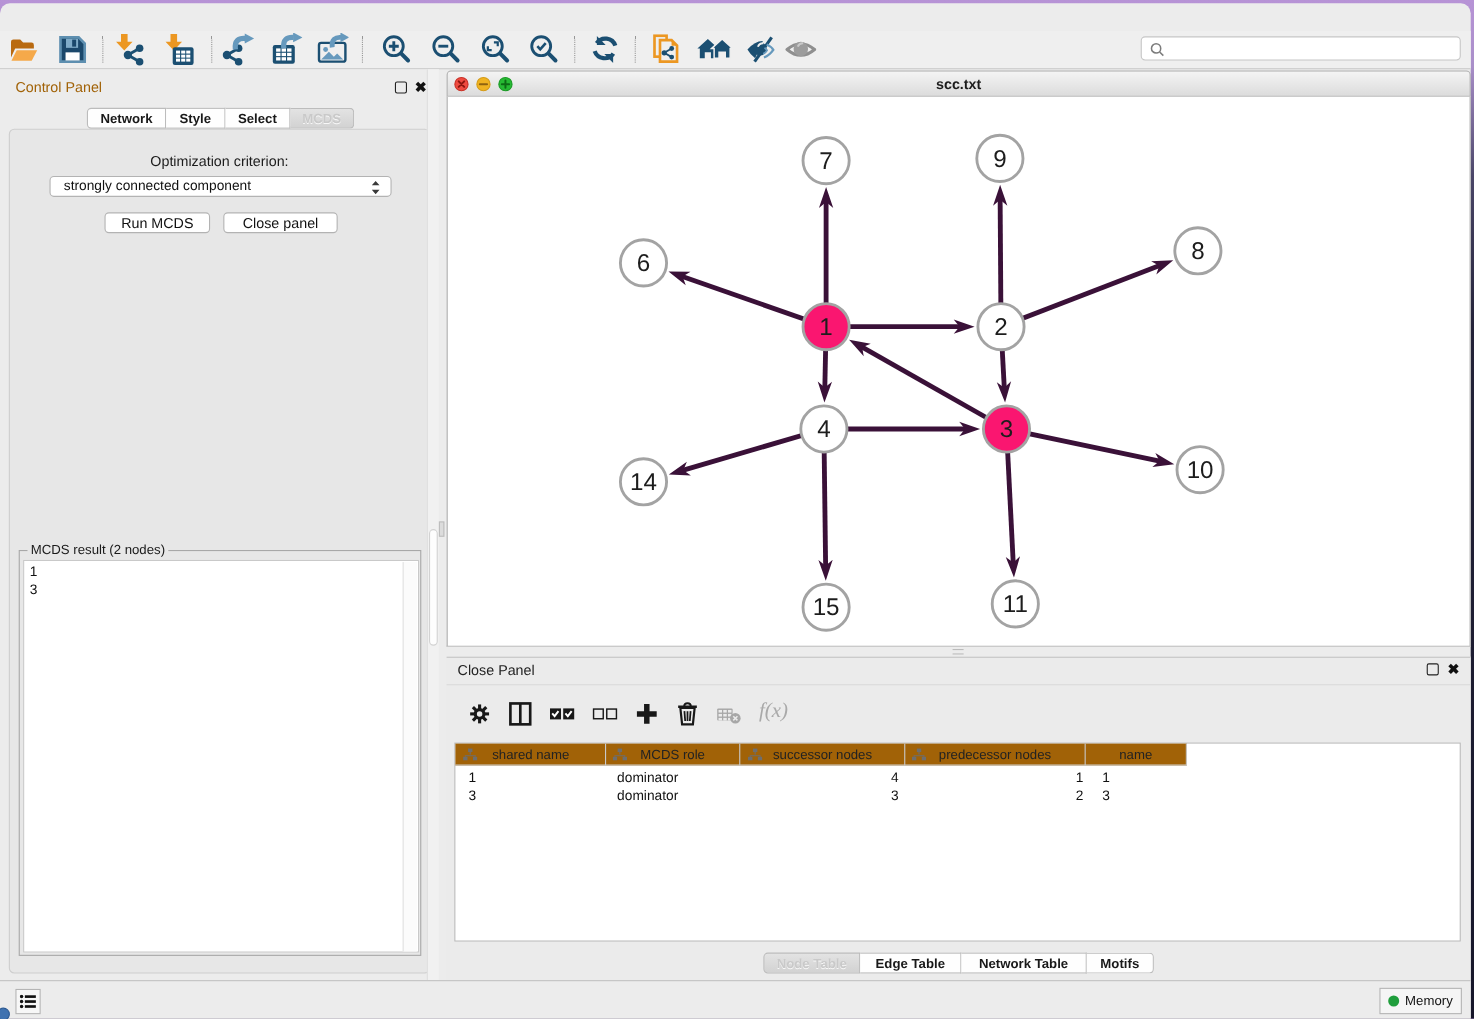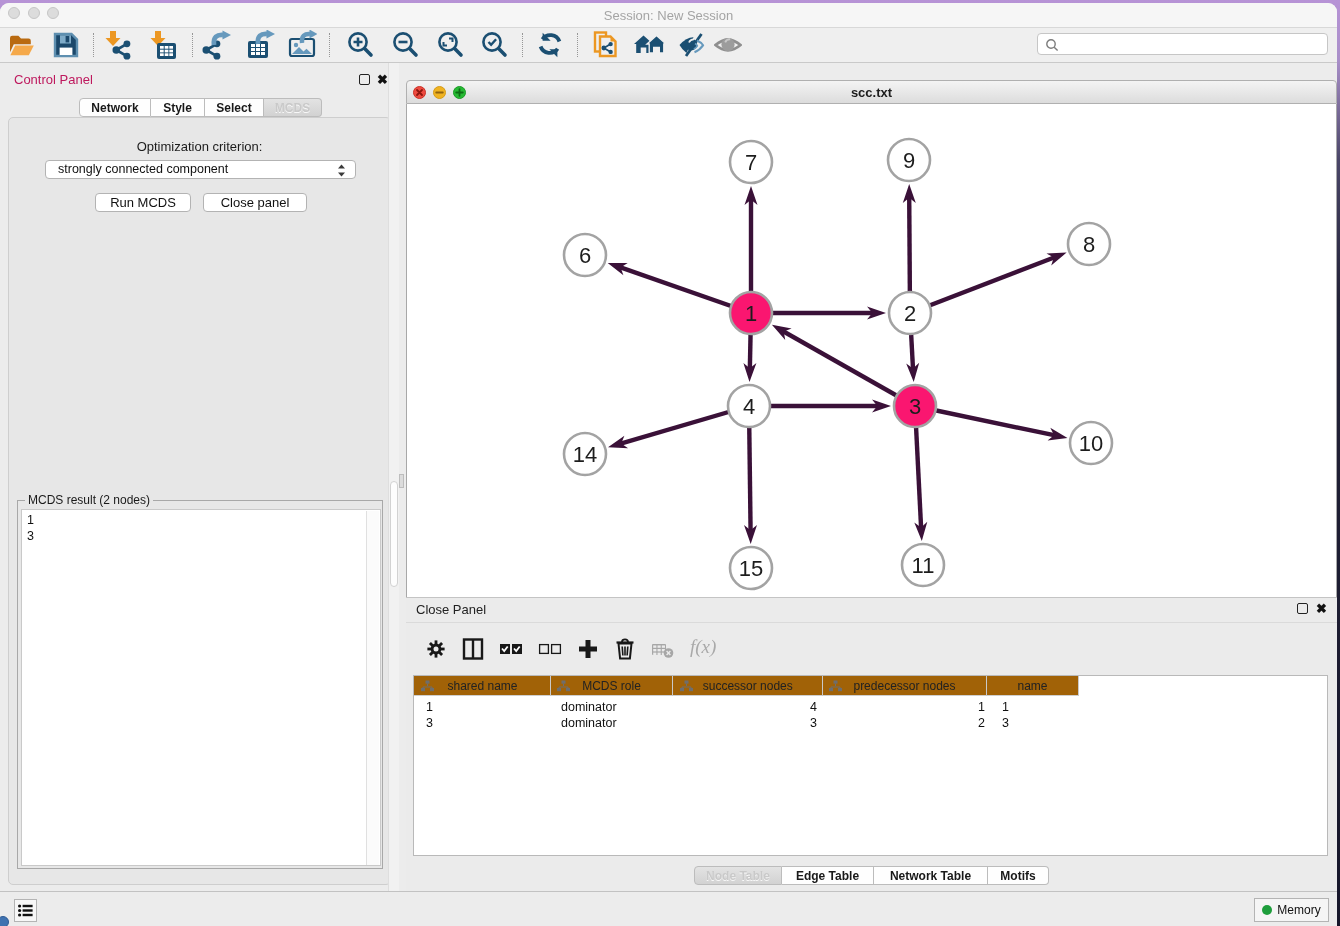--- a/index.html
+++ b/index.html
@@ -7,65 +7,59 @@
 .window{position:absolute;left:0;top:3px;width:1337px;height:923px;background:#ececec;border-radius:9px 9px 0 0;}
 .titlebar{position:absolute;left:0;top:0;width:100%;height:25px;background:#f6f6f6;border-bottom:1px solid #d8d8d8;border-radius:9px 9px 0 0;}
 .dot{position:absolute;top:4px;width:12px;height:12px;border-radius:50%;background:#dcdcdc;border:1px solid #c6c6c6;}
 .wtitle{position:absolute;top:0;left:0;width:100%;height:25px;line-height:25px;text-align:center;color:#a4a4a4;font-size:13px;font-weight:500;}
 .toolbar{position:absolute;left:0;top:25px;width:100%;height:35px;background:#efefef;border-bottom:1px solid #c9c9c9;}
 .tsep{position:absolute;top:5px;height:24px;width:0;border-left:1px dotted #969696;}
 .ticon{position:absolute;top:2px;}
 .search{position:absolute;left:1037px;top:5px;width:291px;height:22px;background:#fff;border:1px solid #c6c6c6;border-radius:4px;}
 
 .cpanel{position:absolute;left:0;top:60px;width:399px;height:828px;background:#ececec;}
-.cp-title{position:absolute;left:14px;top:9px;font-size:13px;color:#be185d;}
+.cp-title{position:absolute;left:14px;top:9px;font-size:13px;color:#a16207;}
 .sq-ico{position:absolute;width:11px;height:11px;border:1.5px solid #222;border-radius:2px;background:transparent;}
 .x-ico{position:absolute;font-size:13px;font-weight:bold;color:#111;line-height:13px;}
 .tabs{position:absolute;display:flex;}
 .tab{height:19px;line-height:18px;text-align:center;font-size:12px;font-weight:700;color:#191919;background:#fefefe;border:1px solid #bcbcbc;border-left:none;}
 .tab.first{border-left:1px solid #bcbcbc;border-radius:4px 0 0 4px;}
 .tab.last{border-radius:0 4px 4px 0;}
 .tab.sel{background:linear-gradient(#e3e3e3,#d2d2d2);color:#c9c9c9;text-shadow:0 1px 0 #f8f8f8;}
 .innerp{position:absolute;left:8px;top:54px;width:383px;height:768px;background:#e7e7e7;border:1px solid #cecece;border-radius:5px;}
 .optlabel{position:absolute;left:0;top:21px;width:100%;text-align:center;font-size:13px;color:#1c1c1c;}
 .selectbox{position:absolute;left:36px;top:42px;width:311px;height:19px;background:#fff;border:1px solid #b3b3b3;border-radius:4px;font-size:12.5px;color:#111;line-height:17px;padding-left:12px;}
 .btn{position:absolute;height:19px;background:#fff;border:1px solid #b3b3b3;border-radius:4px;font-size:13px;color:#111;text-align:center;line-height:17px;}
 .mcds{position:absolute;left:8px;top:382px;width:366px;height:369px;border:1px solid #a8a8a8;}
 .mcds-legend{position:absolute;left:7px;top:-7px;background:#e7e7e7;padding:0 3px;font-size:12px;color:#1a1a1a;line-height:13px;}
 .mcdsbox{position:absolute;left:3px;top:8px;width:360px;height:357px;background:#fff;border:1px solid #c9c9c9;font-size:12.5px;color:#111;line-height:16px;padding:2px 0 0 5px;}
 .mcds-sb{position:absolute;right:1px;top:1px;width:13px;height:354px;background:#fbfbfb;border-left:1px solid #e0e0e0;}
 .cp-sb{position:absolute;left:388px;top:0px;width:11px;height:828px;background:#f1f1f1;border-left:1px solid #dedede;}
 .cp-thumb{position:absolute;left:1px;top:418px;width:8px;height:106px;background:#fdfdfd;border:1px solid #d2d2d2;border-radius:4px;}
 
-.netwin{position:absolute;left:406px;top:61px;width:931px;height:533px;margin-top:16px;}
+.netwin{position:absolute;left:406px;top:61px;width:931px;height:533px;}
 .net-titlebar{position:absolute;left:0;top:0;width:100%;height:24px;background:linear-gradient(#f4f4f4,#dcdcdc);border:1px solid #b0b0b0;border-radius:4px 4px 0 0;}
 .net-title{position:absolute;left:0;top:0;width:100%;height:24px;line-height:24px;text-align:center;font-size:13px;font-weight:600;color:#1c1c1c;}
 .tl{position:absolute;top:4.5px;width:13px;height:13px;border-radius:50%;}
 .canvas{position:absolute;left:0;top:24px;width:931px;height:500px;background:#fff;border-left:1px solid #a8a8a8;border-right:1px solid #a8a8a8;border-bottom:1px solid #bdbdbd;}
 
 .tpanel{position:absolute;left:406px;top:594px;width:931px;height:294px;background:#ebebeb;border-top:1px solid #c4c4c4;}
 .tp-title{position:absolute;left:10px;top:4px;font-size:13px;color:#222;}
 .ttoolbar{position:absolute;left:0;top:24px;width:100%;height:44px;border-top:1px solid #dadada;}
 .tbl{position:absolute;left:7px;top:77px;width:915px;height:181px;background:#fff;border:1px solid #b9b9b9;}
 .thead{position:absolute;left:0;top:0;width:665px;height:20px;background:#a16207;border-bottom:1px solid #cfcfcf;}
 .thcell{position:absolute;top:0;height:20px;border-right:1px solid #c9c9c9;font-size:12px;color:#222;text-align:center;line-height:20px;}
 .trow{position:absolute;font-size:12.5px;color:#111;}
 .btabs{position:absolute;display:flex;left:288px;top:268px;}
 
 .statusbar{position:absolute;left:0;top:888px;width:100%;height:35px;background:#ececec;border-top:1px solid #c2c2c2;}
 .listbtn{position:absolute;left:14px;top:7px;width:23px;height:23px;background:#f7f7f7;border:1px solid #b4b4b4;}
 .membtn{position:absolute;left:1254px;top:6px;width:75px;height:24px;background:#f5f5f5;border:1px solid #b4b4b4;font-size:12px;color:#111;line-height:22px;text-align:center;}
 </style></head><body>
 <div class="window">
-<div class="titlebar">
-  <div class="dot" style="left:8px"></div>
-      <div class="dot" style="left:28px"></div>
-      <div class="dot" style="left:47px"></div>
-  <div class="wtitle">Session: New Session</div>
-</div>
 <div class="toolbar">
 <div class="tsep" style="left:93px"></div>
 <div class="tsep" style="left:192px"></div>
 <div class="tsep" style="left:329px"></div>
 <div class="tsep" style="left:522px"></div>
 <div class="tsep" style="left:577px"></div>
 <svg class="ticon" style="left:7px;top:2px" width="30" height="30" viewBox="0 0 30 30">
 <path d="M3 8 q0-2.2 2.2-2.2 h6.2 l2.6 2.8 h7.6 q2.2 0 2.2 2.2 v3.4 h-17 l-3.8 8 z" fill="#b96a10"></path>
 <path d="M8.2 15.6 h18.6 l-5 9.6 h-18.4 z" fill="#f5a94a"></path>
 </svg>

